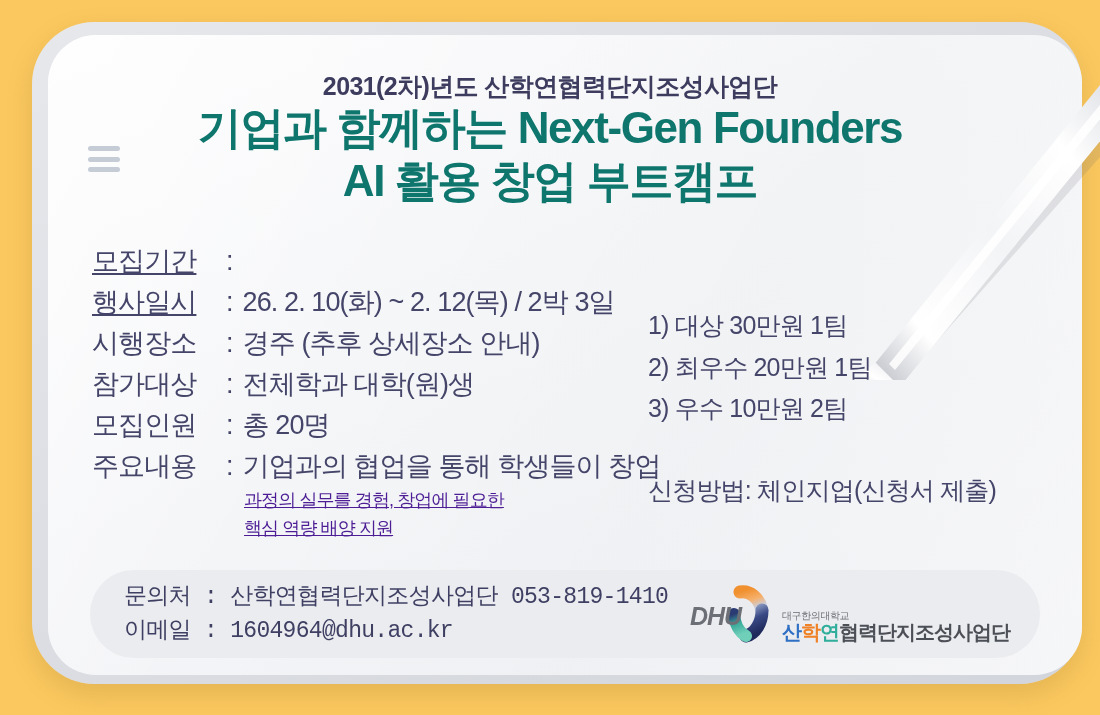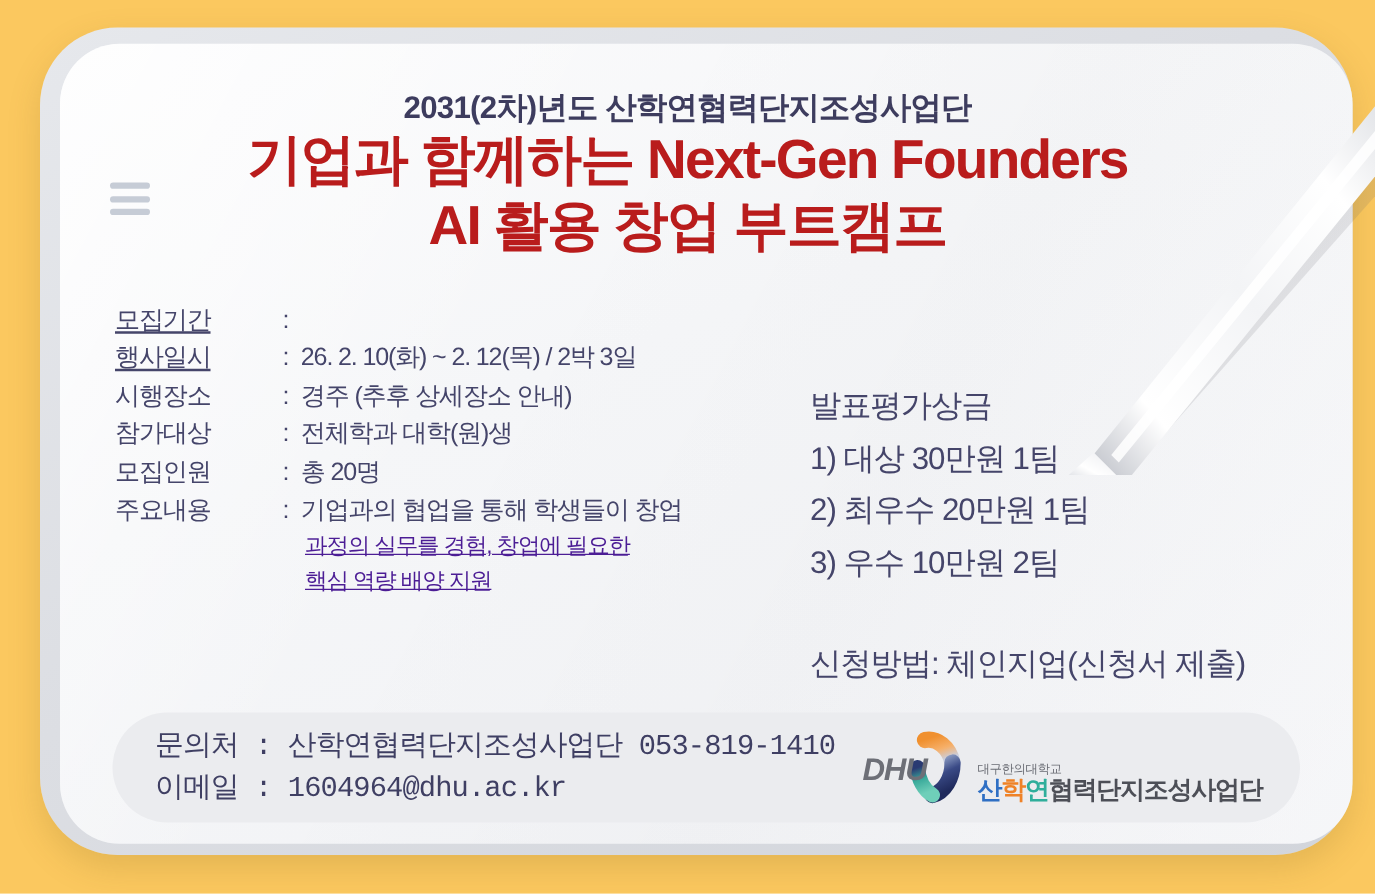--- a/index.html
+++ b/index.html
@@ -95,21 +95,21 @@
     font-size: 25px;
     font-weight: bold;
     letter-spacing: -0.6px;
     color: #3d3c5e;
     line-height: 1.15;
   }
   .title-line {
     font-size: 44px;
     font-weight: bold;
     letter-spacing: -1.4px;
-    color: #b91c1c;
+    color: #0f766e;
     line-height: 1.22;
     white-space: nowrap;
   }
 
   
   .col-left {
     position: absolute;
     left: 92px;
     top: 241px;
     width: 540px;
@@ -117,21 +117,21 @@
   .col-right {
     position: absolute;
     left: 648px;
     top: 305px;
     width: 380px;
   }
 
   .row {
     display: flex;
     align-items: baseline;
-    font-size: 20px;
+    font-size: 27px;
     color: #45456a;
     line-height: 1.52;
     letter-spacing: -0.9px;
     white-space: nowrap;
   }
   .row .lbl {
     flex: 0 0 auto;
     min-width: 134px;
   }
   .row .lbl.u {
@@ -320,21 +320,20 @@
       <span class="lbl">주요내용</span>
       <span class="sep">:</span>
       <span class="val">기업과의 협업을 통해 학생들이 창업</span>
     </div>
 
     <div class="cont-line">과정의 실무를 경험, 창업에 필요한</div>
     <div class="cont-line">핵심 역량 배양 지원</div>
   </div>
 
   <div class="col-right">
-    <div class="r-line">발표평가상금</div>
     <div class="r-line">1) 대상 30만원 1팀</div>
     <div class="r-line">2) 최우수 20만원 1팀</div>
     <div class="r-line">3) 우수 10만원 2팀</div>
     <div class="r-gap"></div>
     <div class="r-line">신청방법: 체인지업(신청서 제출)</div>
   </div>
 
   <div class="footer">
     <div class="footer-text">
       <div>문의처 : 산학연협력단지조성사업단 053-819-1410</div>

